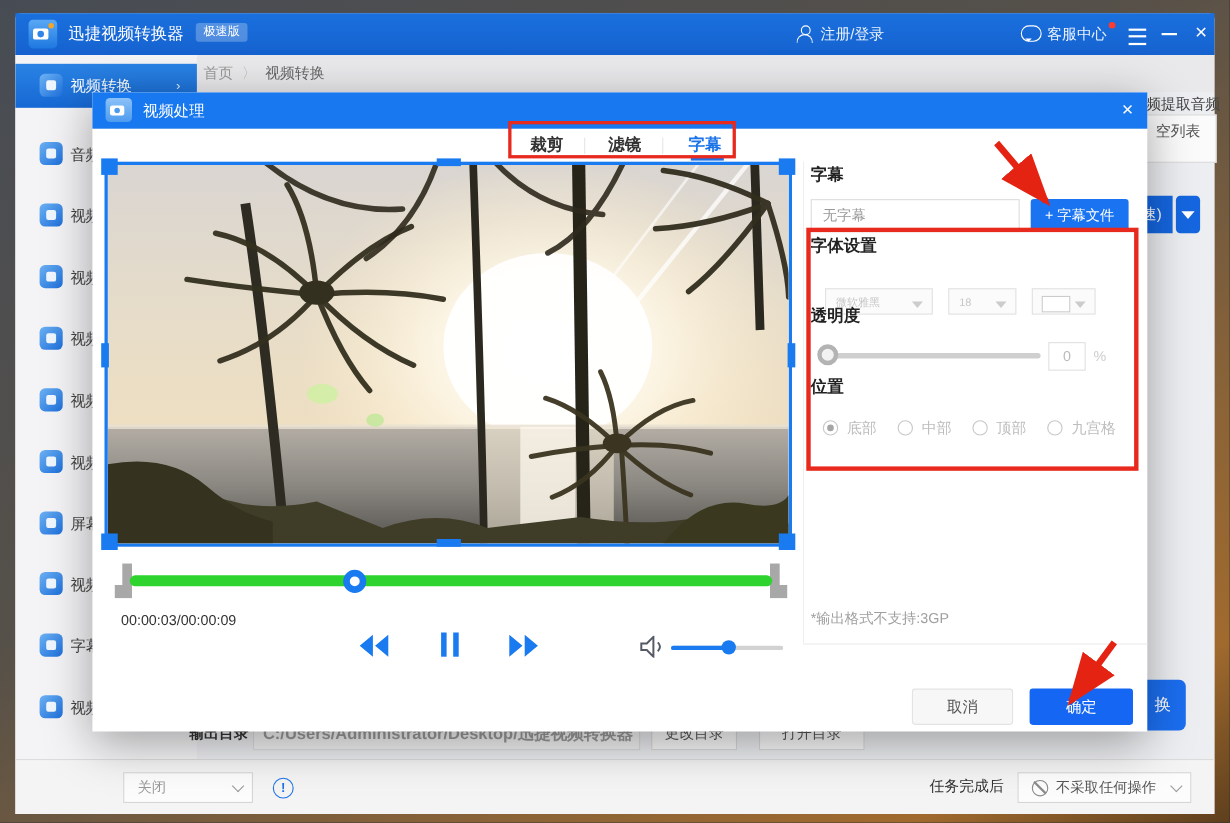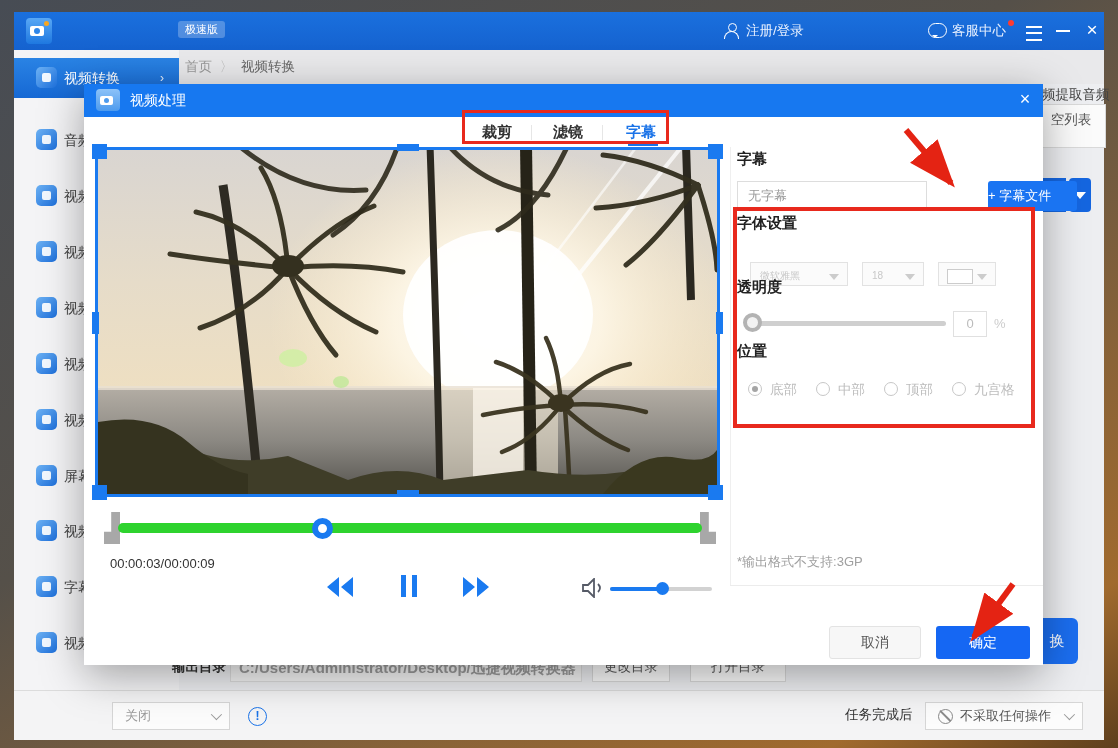--- a/index.html
+++ b/index.html
@@ -89,22 +89,22 @@
   .timetext{left:110px;top:556px;font-size:13px;color:#333;z-index:11;}
   .pctl{z-index:11;}
   .pausebar{position:absolute;top:0;width:5px;height:22px;background:#1a7af0;}
   .vol-track{left:610px;top:587px;width:102px;height:4px;background:#d2d2d2;border-radius:2px;z-index:11;}
   .vol-fill{left:610px;top:587px;width:52px;height:4px;background:#1a7af0;border-radius:2px;z-index:12;}
   .vol-knob{left:656px;top:582px;width:13px;height:13px;background:#1a7af0;border-radius:50%;z-index:13;}
   
   .h-sec{position:absolute;left:737px;font-size:15px;font-weight:bold;color:#222;z-index:11;}
   .sub-input{left:737px;top:181px;width:190px;height:30px;line-height:28px;border:1px solid #ddd;box-sizing:border-box;
     color:#999;font-size:13px;padding-left:10px;z-index:11;background:#fff;}
-  .sub-add{left:988px;top:181px;width:89px;height:30px;line-height:30px;background:#1a74f2;border-radius:3px;
-    color:#fff;font-size:13px;z-index:11;}
+  .sub-add{left:937px;top:181px;width:89px;height:30px;line-height:30px;background:#1a74f2;border-radius:3px;
+    color:#fff;font-size:13px;text-align:center;z-index:11;}
   .dsel{position:absolute;top:246px;height:24px;line-height:26px;background:#fbfbfb;border:1px solid #e2e2e2;
     box-sizing:border-box;color:#c8c8c8;font-size:10px;padding-left:9px;z-index:11;margin-top:16px;}
   .dsel:after{content:"";position:absolute;right:8px;top:11px;border:5px solid transparent;border-top:6px solid #ccc;}
   .swatch{position:absolute;left:8px;top:6px;width:26px;height:15px;background:#fff;border:1px solid #ccc;box-sizing:border-box;}
   .sliderline{left:750px;top:321px;width:196px;height:5px;background:#cfcfcf;border-radius:3px;z-index:11;}
   .sliderknob{left:743px;top:313px;width:19px;height:19px;background:#f2f2f2;border:4px solid #b3b3b3;border-radius:50%;box-sizing:border-box;z-index:12;}
   .opval{left:953px;top:311px;width:34px;height:26px;line-height:24px;border:1px solid #e0e0e0;box-sizing:border-box;
     text-align:center;color:#bbb;font-size:13px;z-index:11;}
   .oppct{left:994px;top:311px;height:26px;line-height:26px;color:#ccc;font-size:13px;z-index:11;}
   .radio{position:absolute;top:382px;width:14px;height:14px;border:1.5px solid #c7c7c7;border-radius:50%;box-sizing:border-box;z-index:11;background:#fff;}
@@ -126,20 +126,21 @@
 <div id="stage">
 
   <div class="abs win"></div>
 
   <div class="abs titlebar"></div>
   <div class="abs tb-logo" style="z-index:3">
     <div class="cam"></div>
       <div class="lens"></div>
       <div class="dot"></div>
   </div>
+  <div class="abs tb-title" style="z-index:3">迅捷视频转换器</div>
   <div class="abs tb-badge" style="z-index:3">极速版</div>
   <div class="abs person" style="z-index:3">
       <div class="h"></div>
       <div class="b"></div>
     </div>
   <div class="abs tb-text" style="left:746px;top:12px;z-index:3">注册/登录</div>
   <div class="abs chat" style="z-index:3"></div>
   <div class="abs tb-text" style="left:952px;top:12px;z-index:3">客服中心</div>
   <div class="abs reddot" style="z-index:3"></div>
   <div class="abs menu-ic" style="z-index:3"></div>

